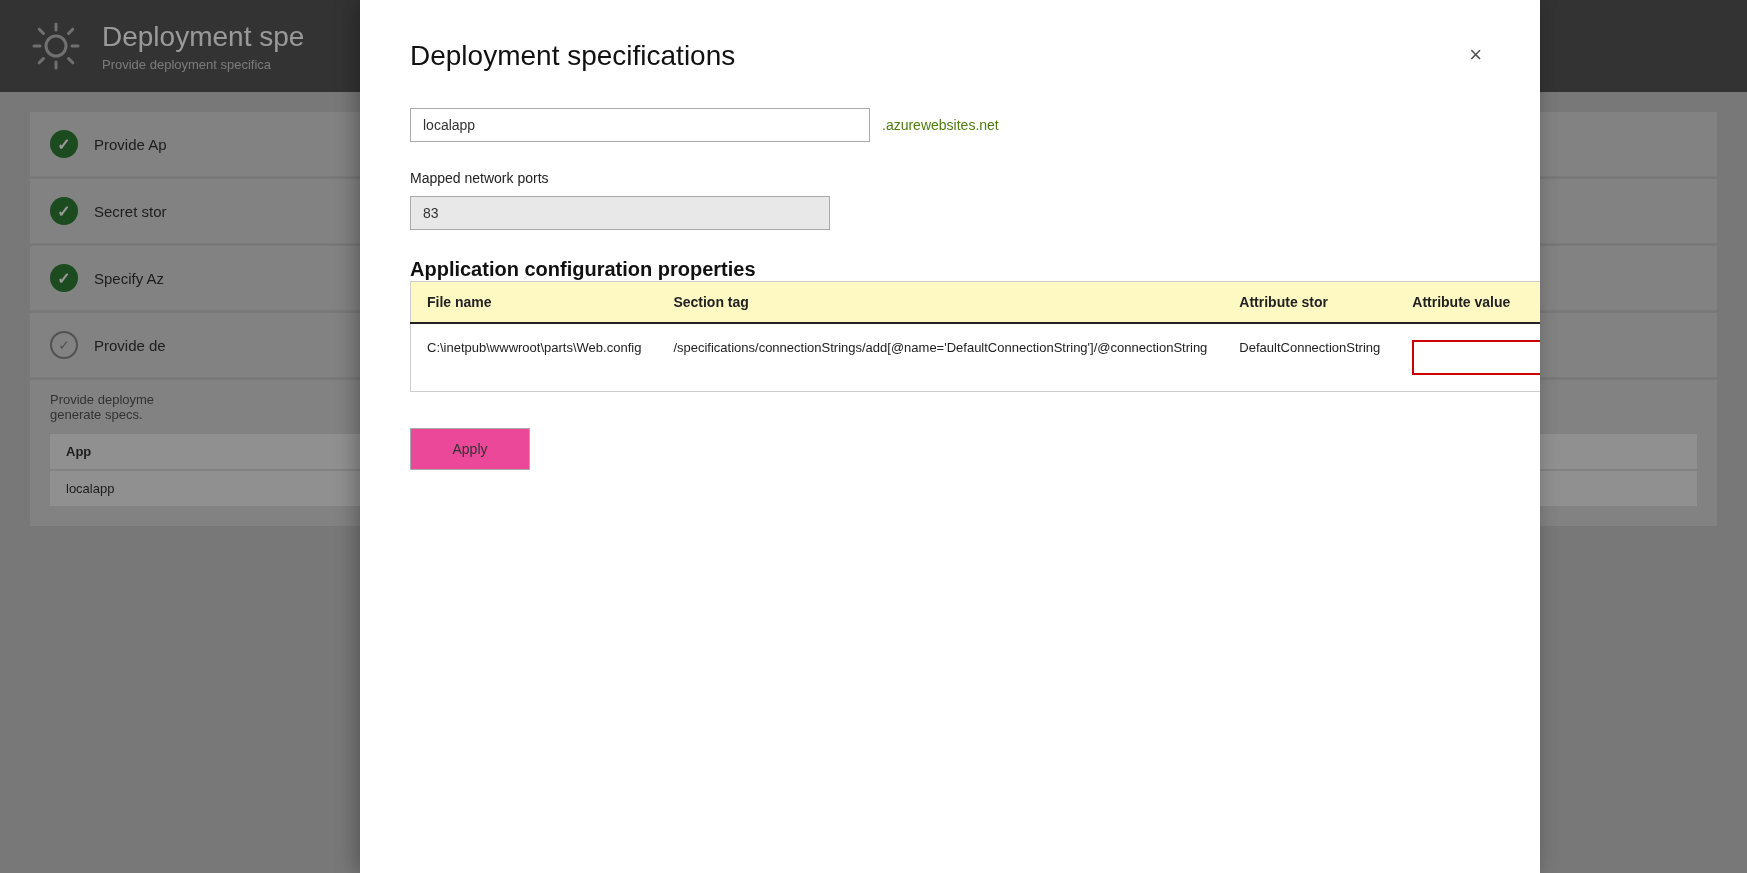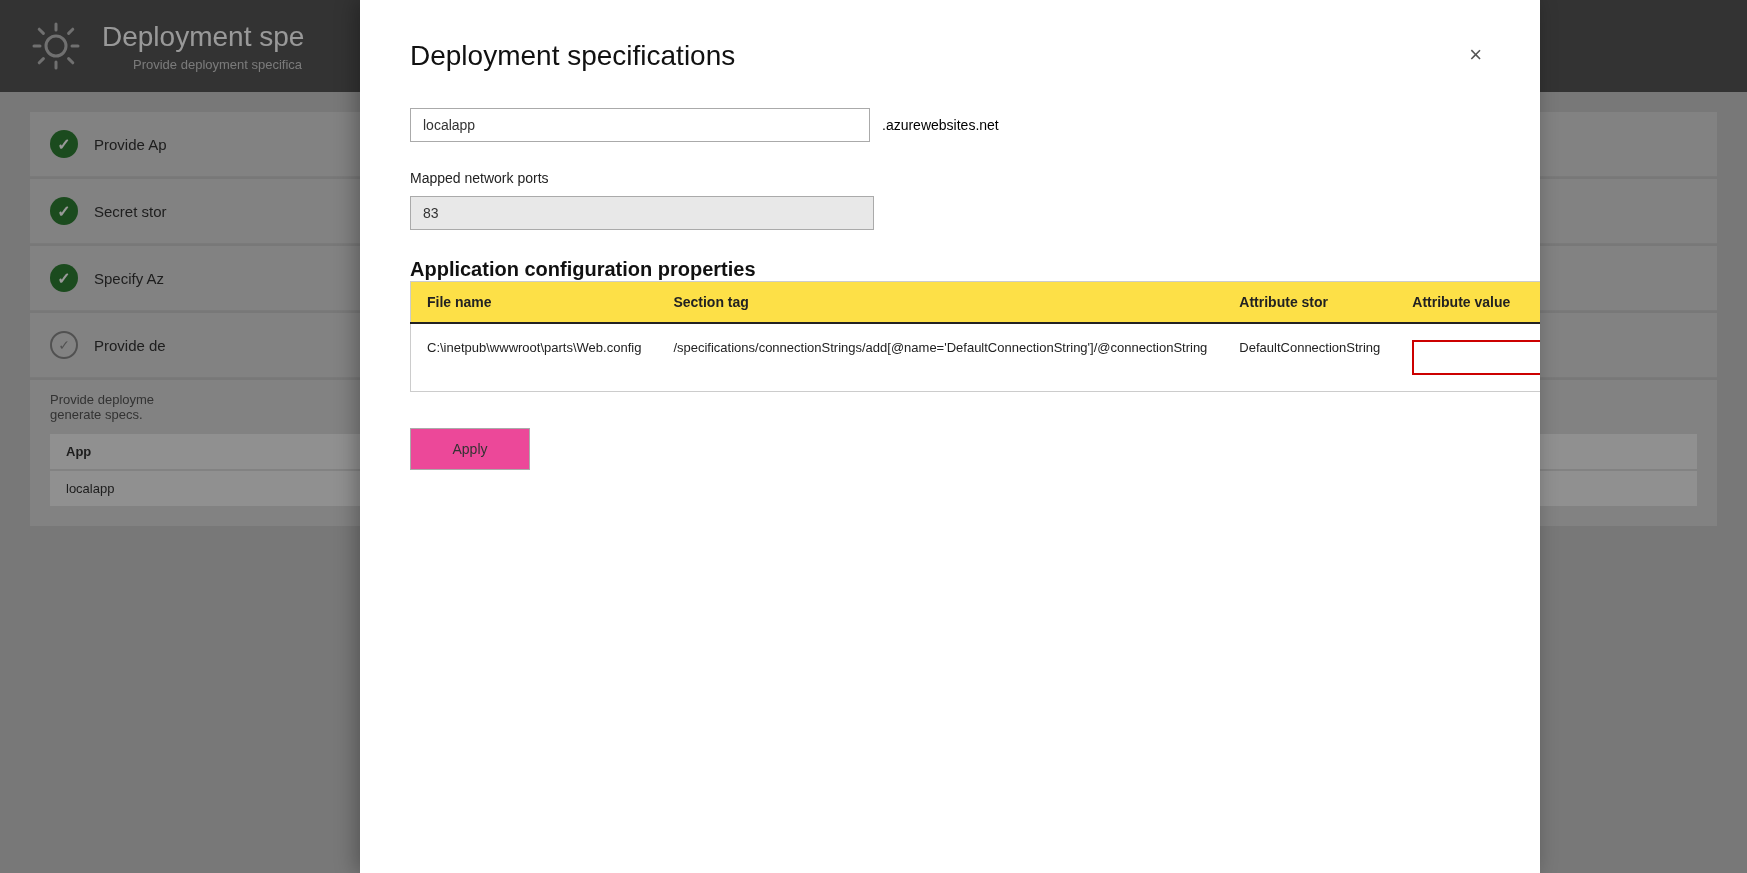--- a/index.html
+++ b/index.html
@@ -39,21 +39,20 @@
     .bg-title-area {}
     .bg-title {
       color: #fff;
       font-size: 28px;
       font-weight: 300;
     }
     .bg-subtitle {
       color: #ccc;
       font-size: 13px;
       margin-top: 4px;
-      margin-left: 31px;
     }
 
     .bg-content {
       padding: 20px 30px;
       display: flex;
       flex-direction: column;
       gap: 2px;
     }
 
     .bg-step {
@@ -184,25 +183,25 @@
       padding: 8px 12px;
       border: 1px solid #aaa;
       font-size: 14px;
       color: #333;
       background: #fff;
       outline: none;
     }
 
     .domain-suffix {
       font-size: 14px;
-      color: #000000;
+      color: #4d7c0f;
     }
 
     .ports-input {
-      width: 464px;
+      width: 420px;
       padding: 8px 12px;
       border: 1px solid #aaa;
       font-size: 14px;
       color: #333;
       background: #e8e8e8;
       outline: none;
     }
 
     .config-section {
       margin-bottom: 36px;
@@ -214,21 +213,21 @@
       color: #111;
     }
 
     .config-table {
       width: 100%;
       border-collapse: collapse;
       border: 1px solid #ccc;
     }
 
     .config-table thead tr {
-      background: #fde047;
+      background: #fef9c3;
     }
 
     .config-table th {
       text-align: left;
       padding: 12px 16px;
       font-size: 14px;
       font-weight: 700;
       color: #222;
       border-bottom: 2px solid #222;
     }

